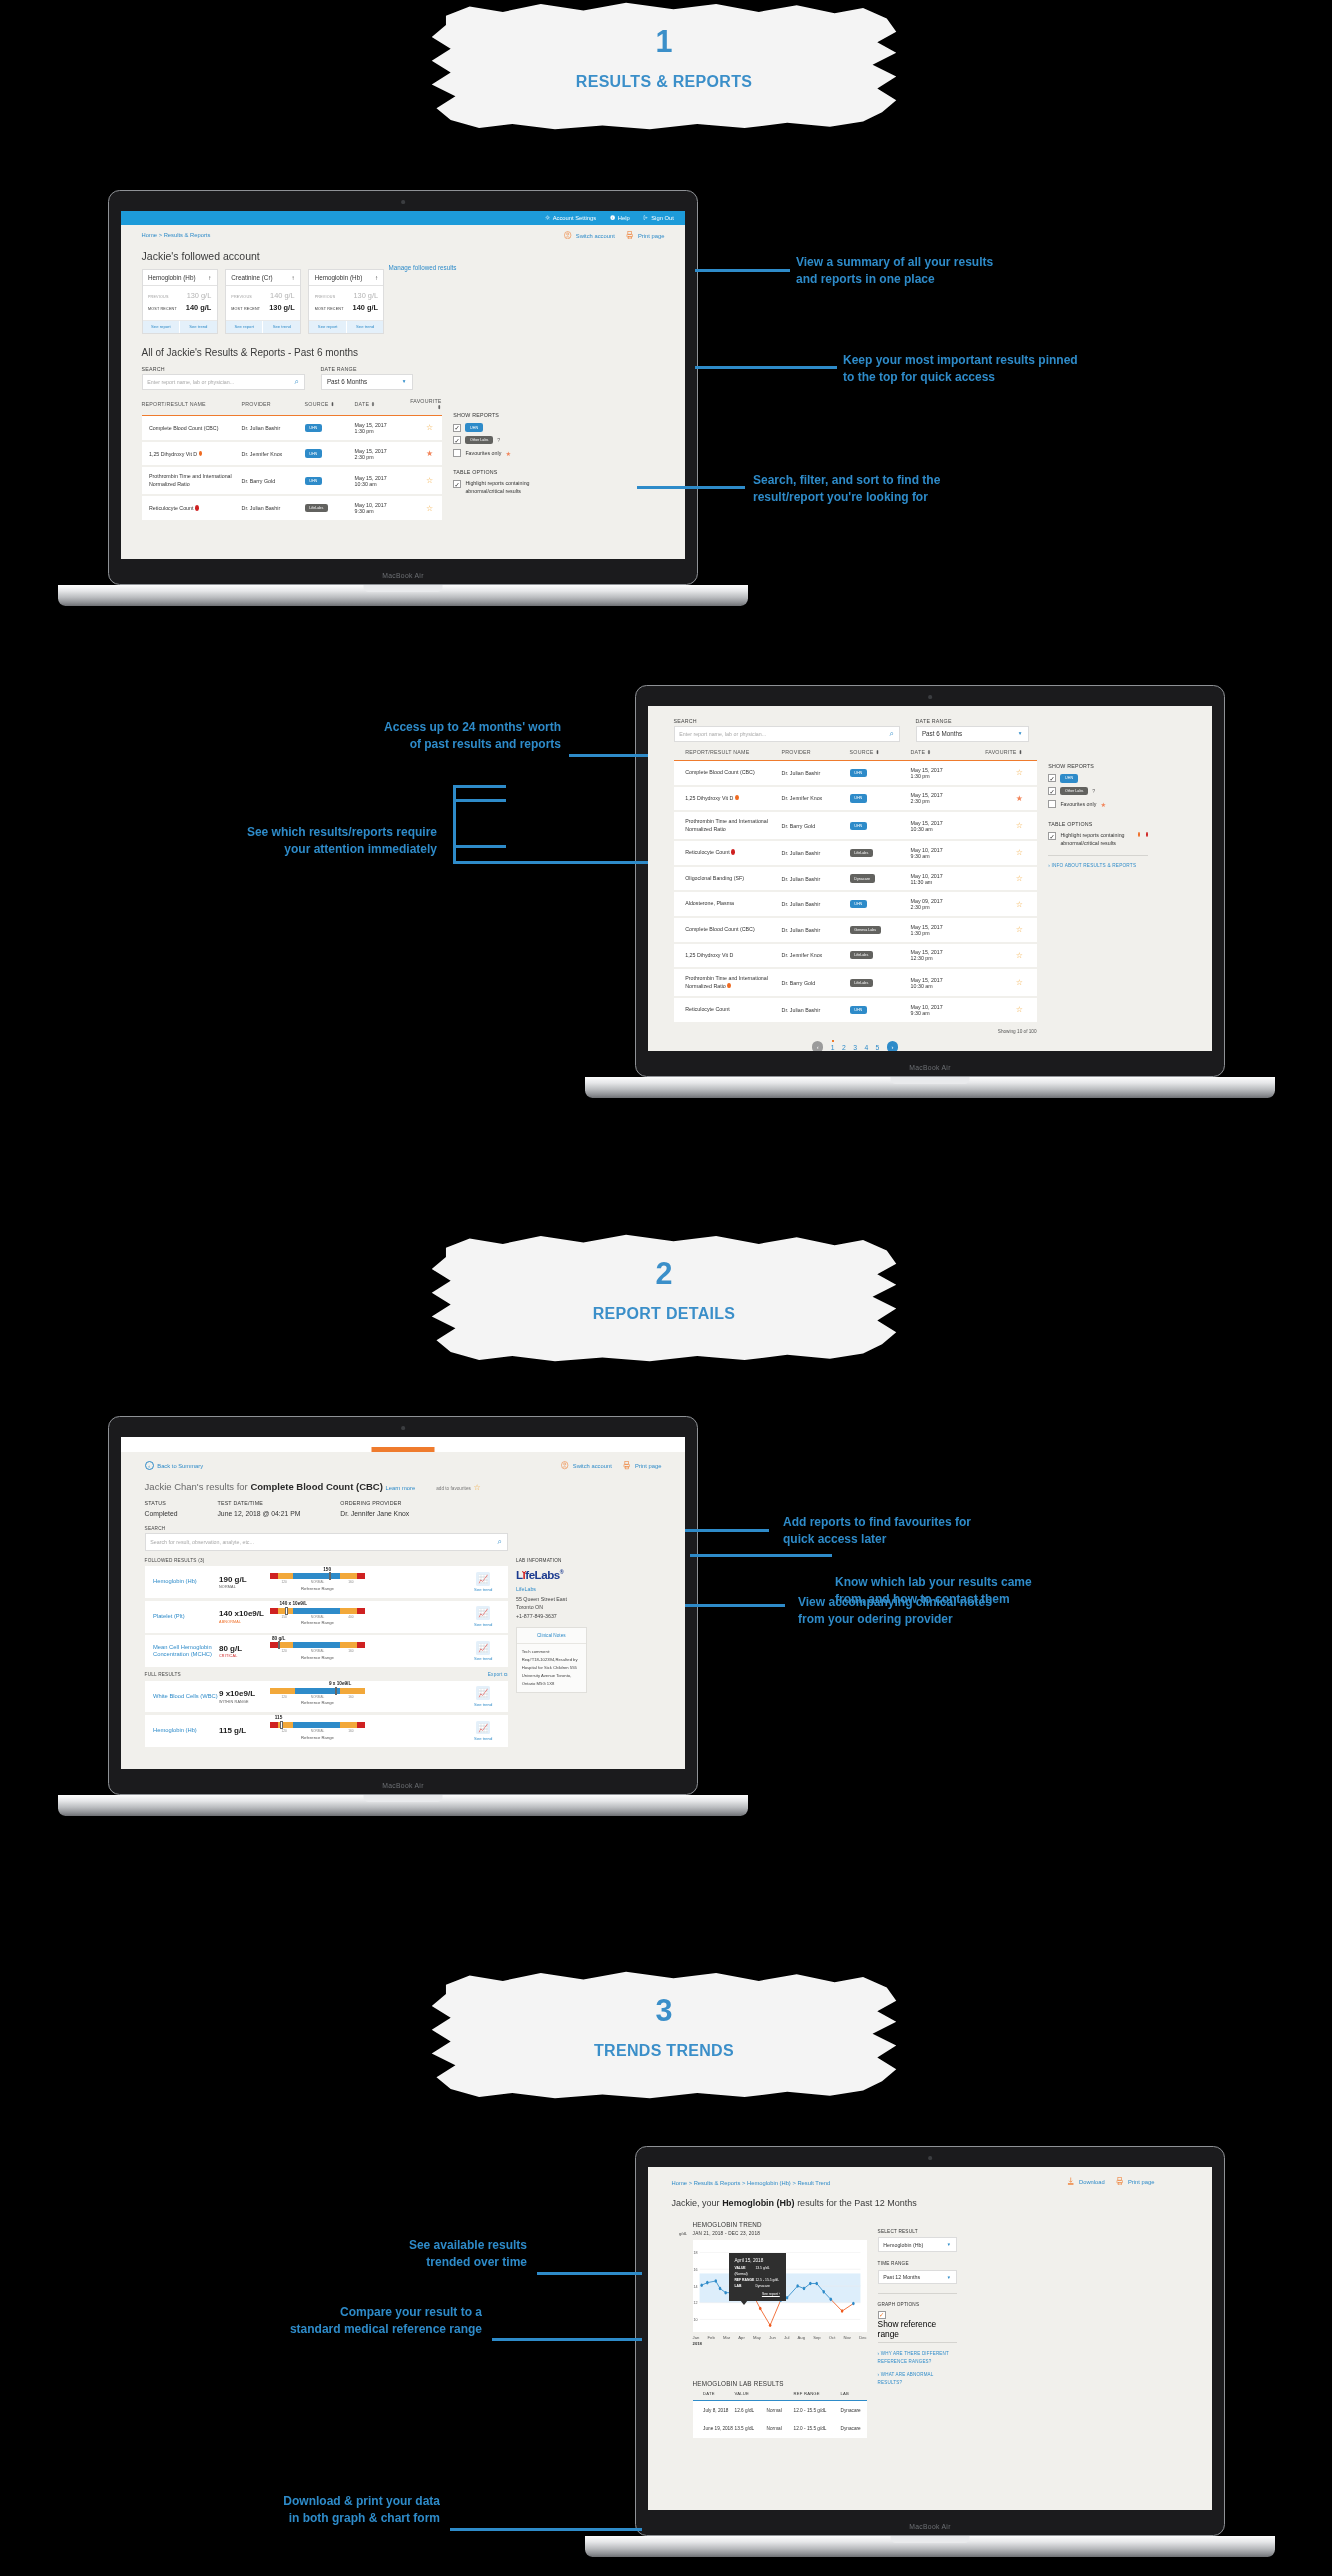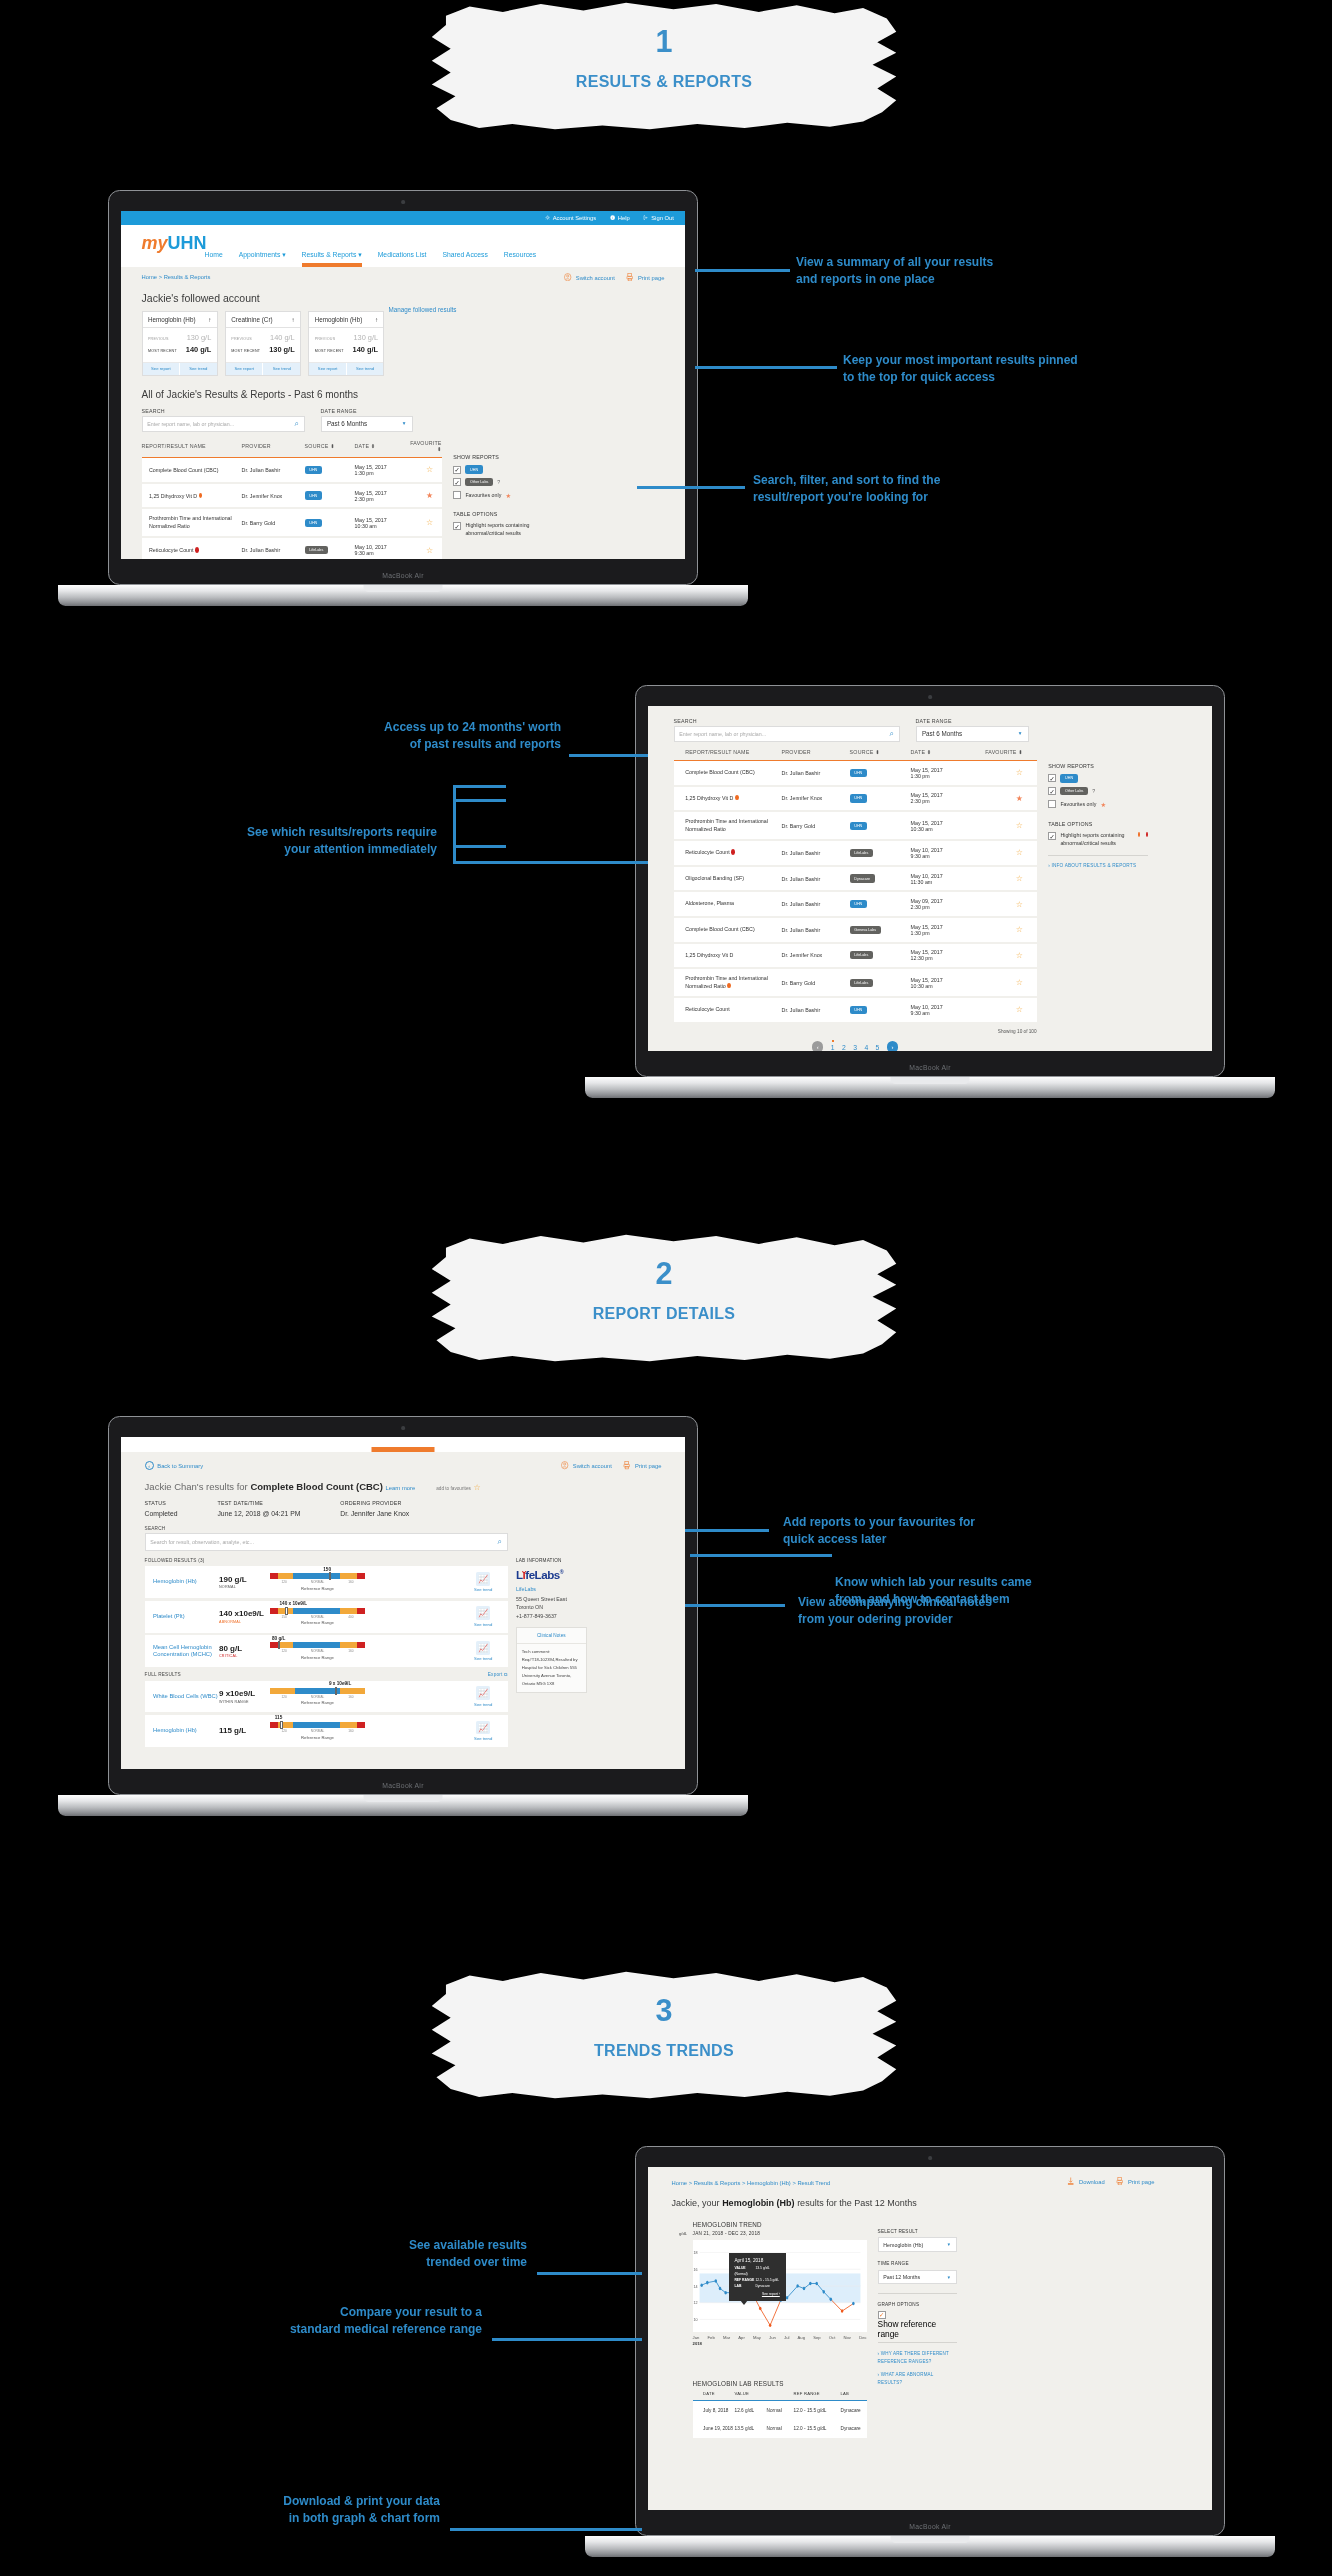--- a/index.html
+++ b/index.html
@@ -250,31 +250,20 @@
             <span>Help</span>
           </span>
           <span class="it">
             <svg class="signico" viewBox="0 0 16 16">
                 <path d="M6 2H3v12h3M9 5l3 3-3 3M12 8H6" fill="none" stroke="#fff" stroke-width="1.5"></path>
               </svg>
             <span>Sign Out</span>
           </span>
         </div>
 
-        <div class="navwrap">
-          <div class="logo"><span class="my">my</span><span class="uhn">UHN</span></div>
-          <div class="nav">
-            <span>Home</span>
-            <span><span>Appointments</span> ▾</span>
-            <span class="active"><span>Results &amp; Reports</span> ▾</span>
-            <span class="dimmed">Medications List</span>
-            <span class="dimmed">Shared Access</span>
-            <span class="dimmed">Resources</span>
-          </div>
-        </div>
 
         <div class="page">
           <div class="crumbs">Home &gt; Results &amp; Reports</div>
           <div class="acts">
             <span>
               <svg class="ic" viewBox="0 0 16 18">
                   <ellipse cx="8" cy="9" rx="7" ry="8" fill="none" stroke="#ef7b2d" stroke-width="1.2"></ellipse>
                   <circle cx="8" cy="6.5" r="2.3" fill="none" stroke="#ef7b2d" stroke-width="1.2"></circle>
                   <path d="M4.2 14c.9-2 6.7-2 7.6 0" fill="none" stroke="#ef7b2d" stroke-width="1.2"></path>
                 </svg>
@@ -856,21 +845,21 @@
           </div>
 
         </div>
       </div>
       <div class="brandbar">MacBook Air</div>
     </div>
     <div class="base" style="top:379px;"></div>
   </div>
 
   <div class="lead" style="left:685px; top:1529px; width:84px; height:2.6px;"></div>
-  <div class="anno" style="left:783px; top:1514px; white-space:pre-line;">Add reports to your favourites for
+  <div class="anno" style="left:783px; top:1514px; white-space:pre-line;">Add reports to find favourites for
 quick access later</div>
 
   <div class="lead" style="left:690px; top:1554px; width:142px; height:2.6px;"></div>
   <div class="anno" style="left:835px; top:1574px; white-space:pre-line;">Know which lab your results came
 from, and how to contact them</div>
 
   <div class="lead" style="left:685px; top:1604px; width:100px; height:2.6px;"></div>
   <div class="lead" style="left:685px; top:1604px; width:2.6px; height:0px;"></div>
   <div class="anno" style="left:798px; top:1594px; white-space:pre-line;">View accompanying clinical notes
 from your odering provider</div>

